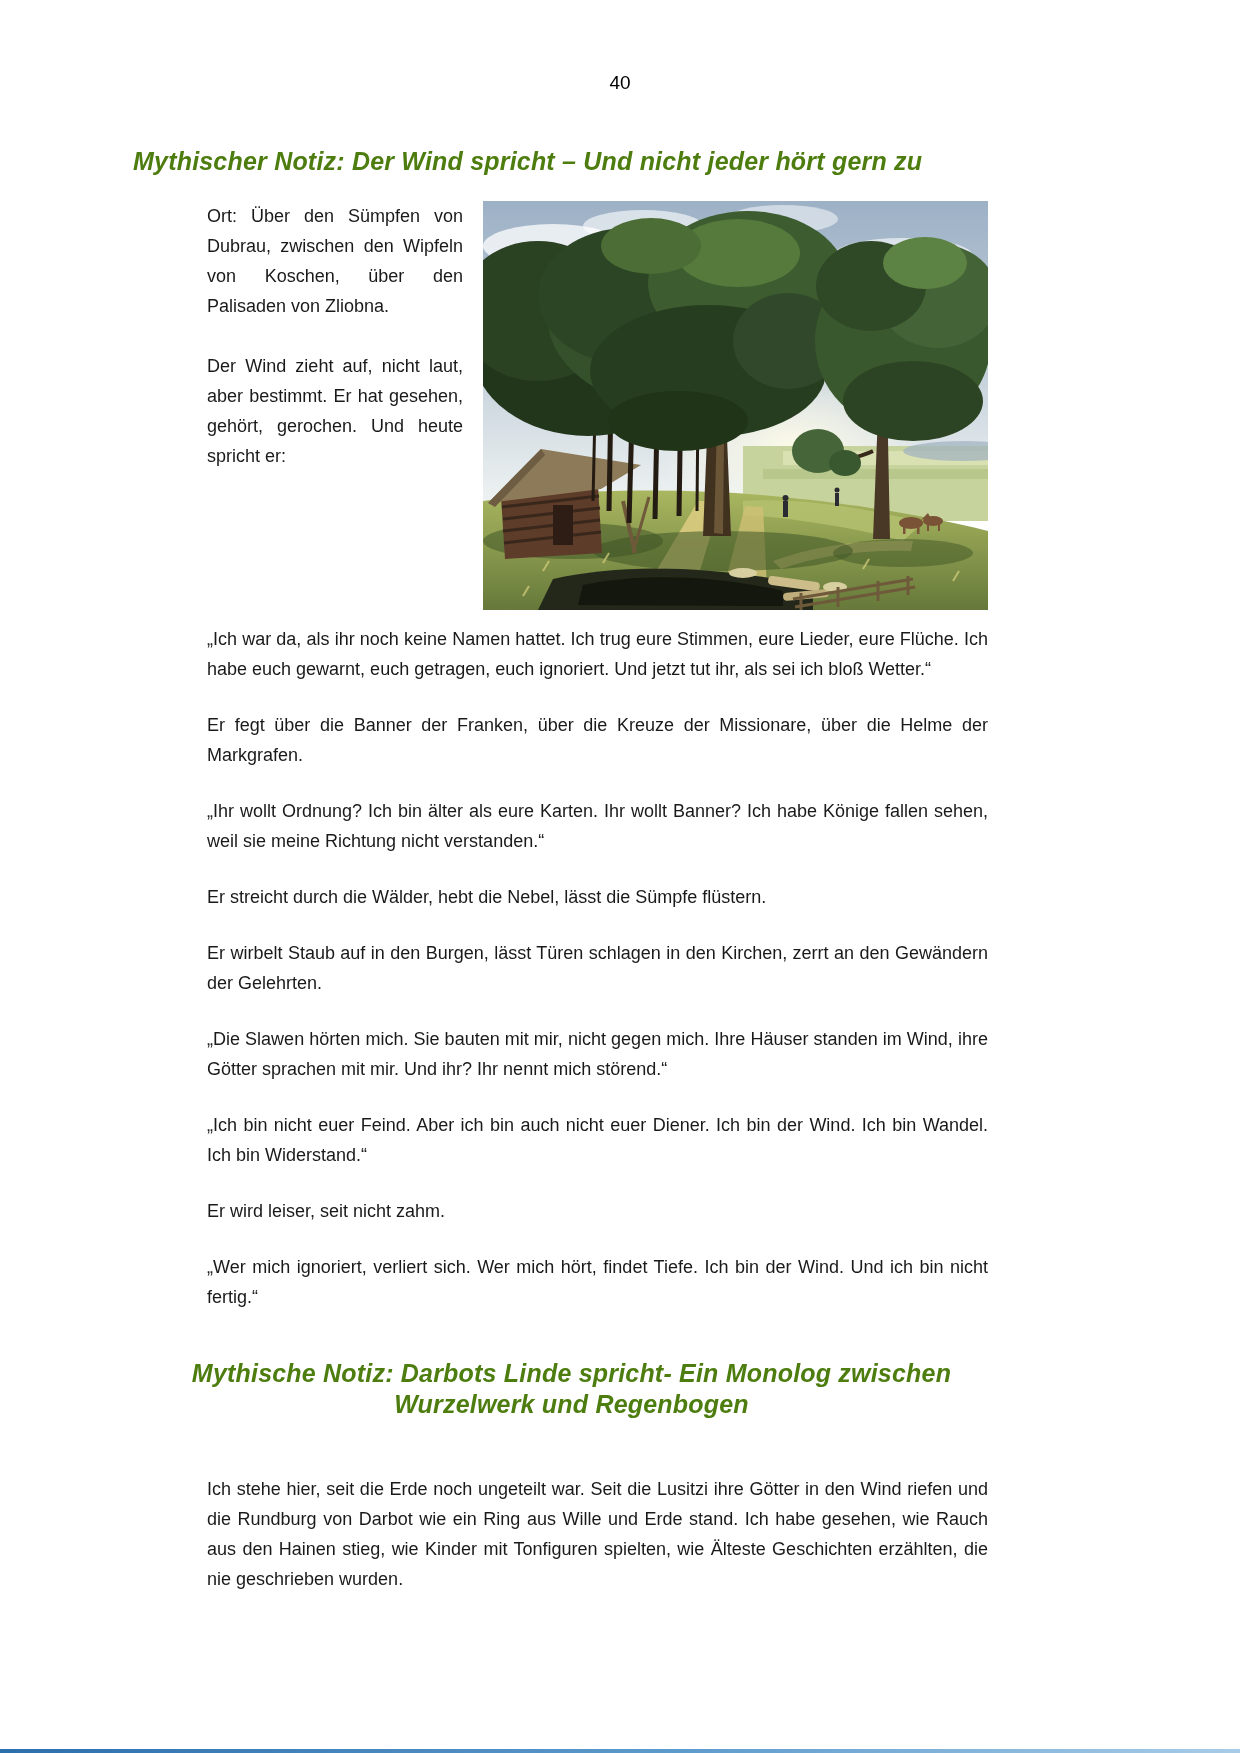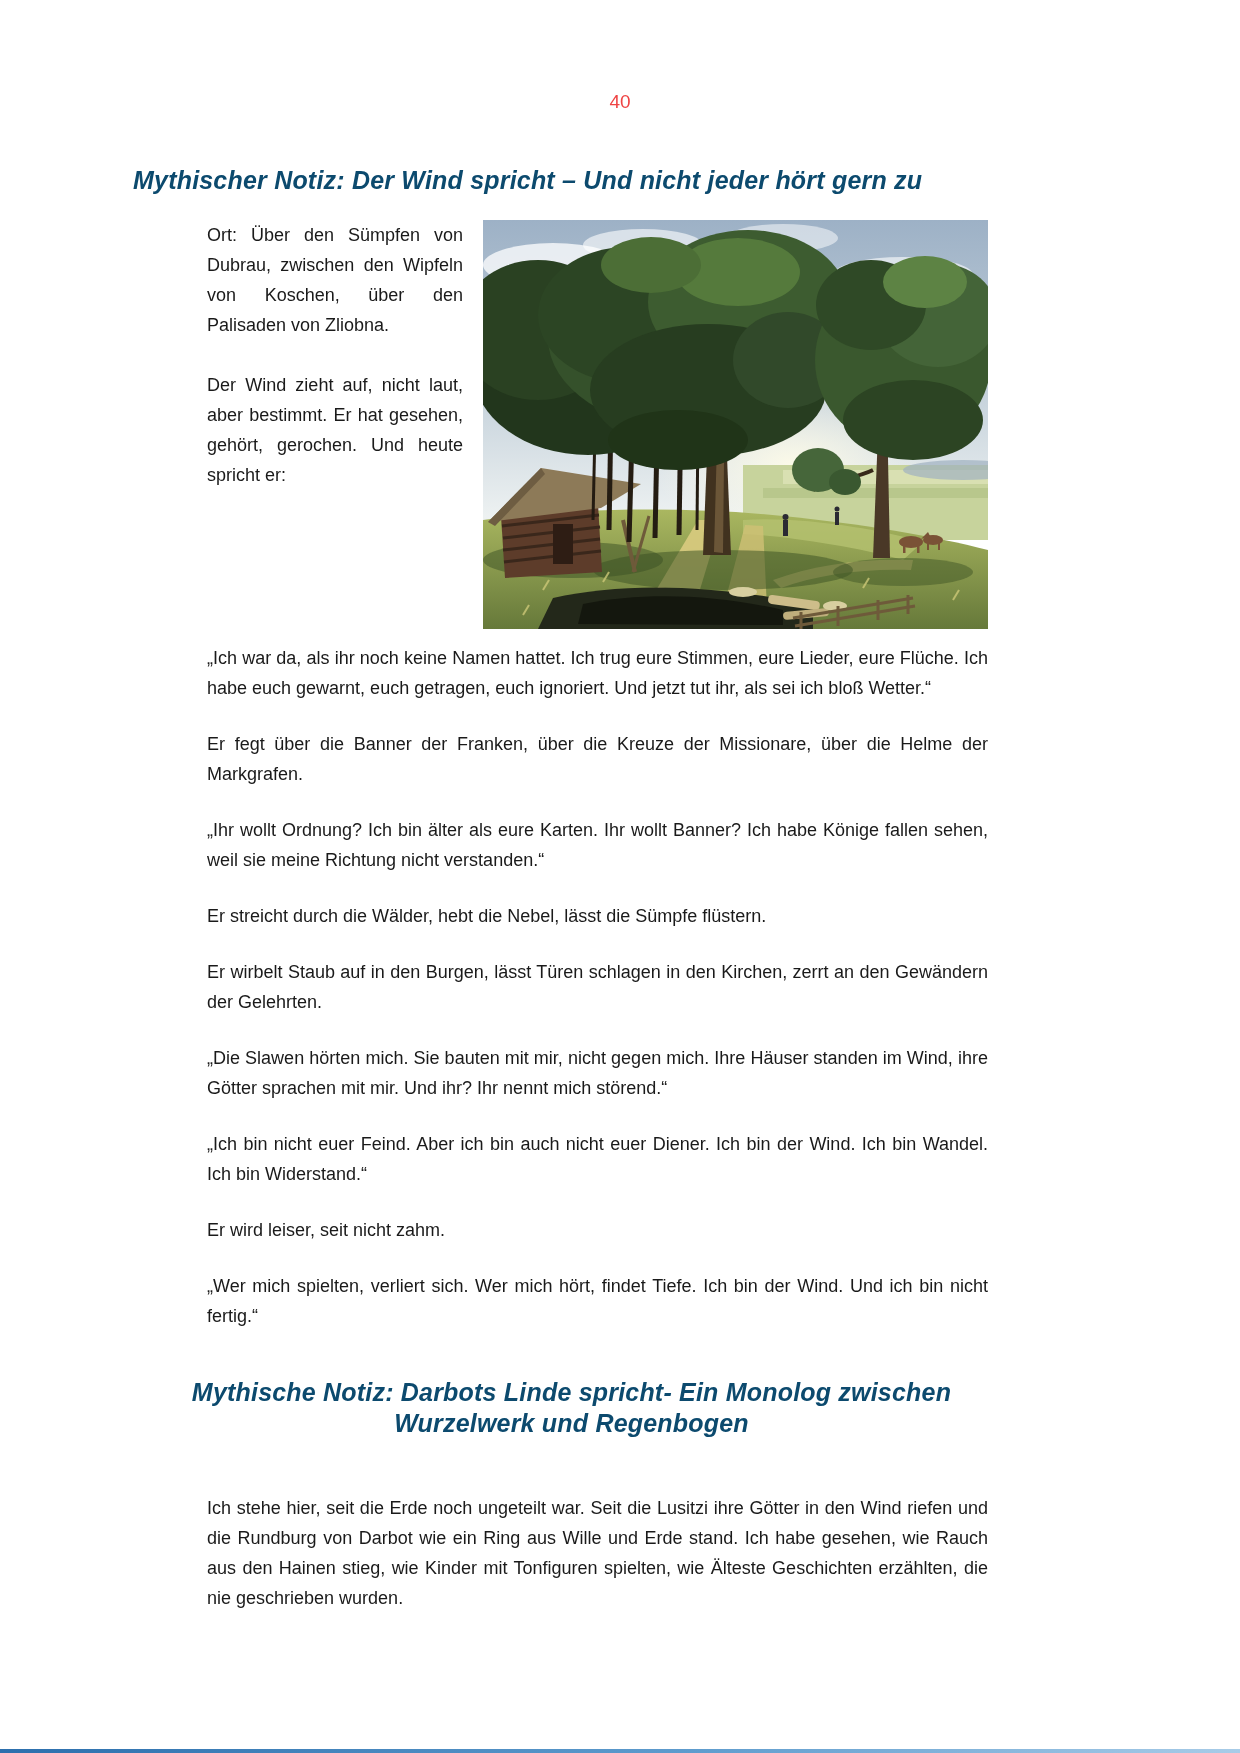--- a/index.html
+++ b/index.html
@@ -7,33 +7,33 @@
   .page {
     position: relative;
     width: 1240px;
     height: 1753px;
     background: #ffffff;
     font-family: "Liberation Sans", sans-serif;
     color: #1a1a1a;
     overflow: hidden;
   }
   .page-number {
-    padding-top: 91px;
+    padding-top: 72px;
     text-align: center;
     font-size: 19px;
     line-height: 22px;
-    color: #ef4444;
+    color: #000000;
   }
   .section-heading {
     margin: 52px 140px 0 133px;
     font-size: 25px;
     line-height: 31px;
     font-weight: bold;
     font-style: italic;
-    color: #0c4a6e;
+    color: #4d7c0f;
     letter-spacing: 0.2px;
   }
   .section-heading.second {
     margin-top: 46px;
     margin-right: 230px;
     text-align: center;
   }
   .content {
     margin: 24px 252px 0 207px;
     font-size: 18px;
@@ -217,21 +217,21 @@
     <p class="intro">Der Wind zieht auf, nicht laut, aber bestimmt. Er hat gesehen, gehört, gerochen. Und heute spricht er:</p>
 
     <p class="body clear">„Ich war da, als ihr noch keine Namen hattet. Ich trug eure Stimmen, eure Lieder, eure Flüche. Ich habe euch gewarnt, euch getragen, euch ignoriert. Und jetzt tut ihr, als sei ich bloß Wetter.“</p>
     <p class="body">Er fegt über die Banner der Franken, über die Kreuze der Missionare, über die Helme der Markgrafen.</p>
     <p class="body">„Ihr wollt Ordnung? Ich bin älter als eure Karten. Ihr wollt Banner? Ich habe Könige fallen sehen, weil sie meine Richtung nicht verstanden.“</p>
     <p class="body">Er streicht durch die Wälder, hebt die Nebel, lässt die Sümpfe flüstern.</p>
     <p class="body">Er wirbelt Staub auf in den Burgen, lässt Türen schlagen in den Kirchen, zerrt an den Gewändern der Gelehrten.</p>
     <p class="body">„Die Slawen hörten mich. Sie bauten mit mir, nicht gegen mich. Ihre Häuser standen im Wind, ihre Götter sprachen mit mir. Und ihr? Ihr nennt mich störend.“</p>
     <p class="body">„Ich bin nicht euer Feind. Aber ich bin auch nicht euer Diener. Ich bin der Wind. Ich bin Wandel. Ich bin Widerstand.“</p>
     <p class="body">Er wird leiser, seit nicht zahm.</p>
-    <p class="body">„Wer mich spielten, verliert sich. Wer mich hört, findet Tiefe. Ich bin der Wind. Und ich bin nicht fertig.“</p>
+    <p class="body">„Wer mich ignoriert, verliert sich. Wer mich hört, findet Tiefe. Ich bin der Wind. Und ich bin nicht fertig.“</p>
   </div>
 
   <h1 class="section-heading second">Mythische Notiz: Darbots Linde spricht- Ein Monolog zwischen Wurzelwerk und Regenbogen</h1>
 
   <div class="content last">
     <p class="body">Ich stehe hier, seit die Erde noch ungeteilt war. Seit die Lusitzi ihre Götter in den Wind riefen und die Rundburg von Darbot wie ein Ring aus Wille und Erde stand. Ich habe gesehen, wie Rauch aus den Hainen stieg, wie Kinder mit Tonfiguren spielten, wie Älteste Geschichten erzählten, die nie geschrieben wurden.</p>
   </div>
 
   <div class="bottom-bar"></div>
 </div>

